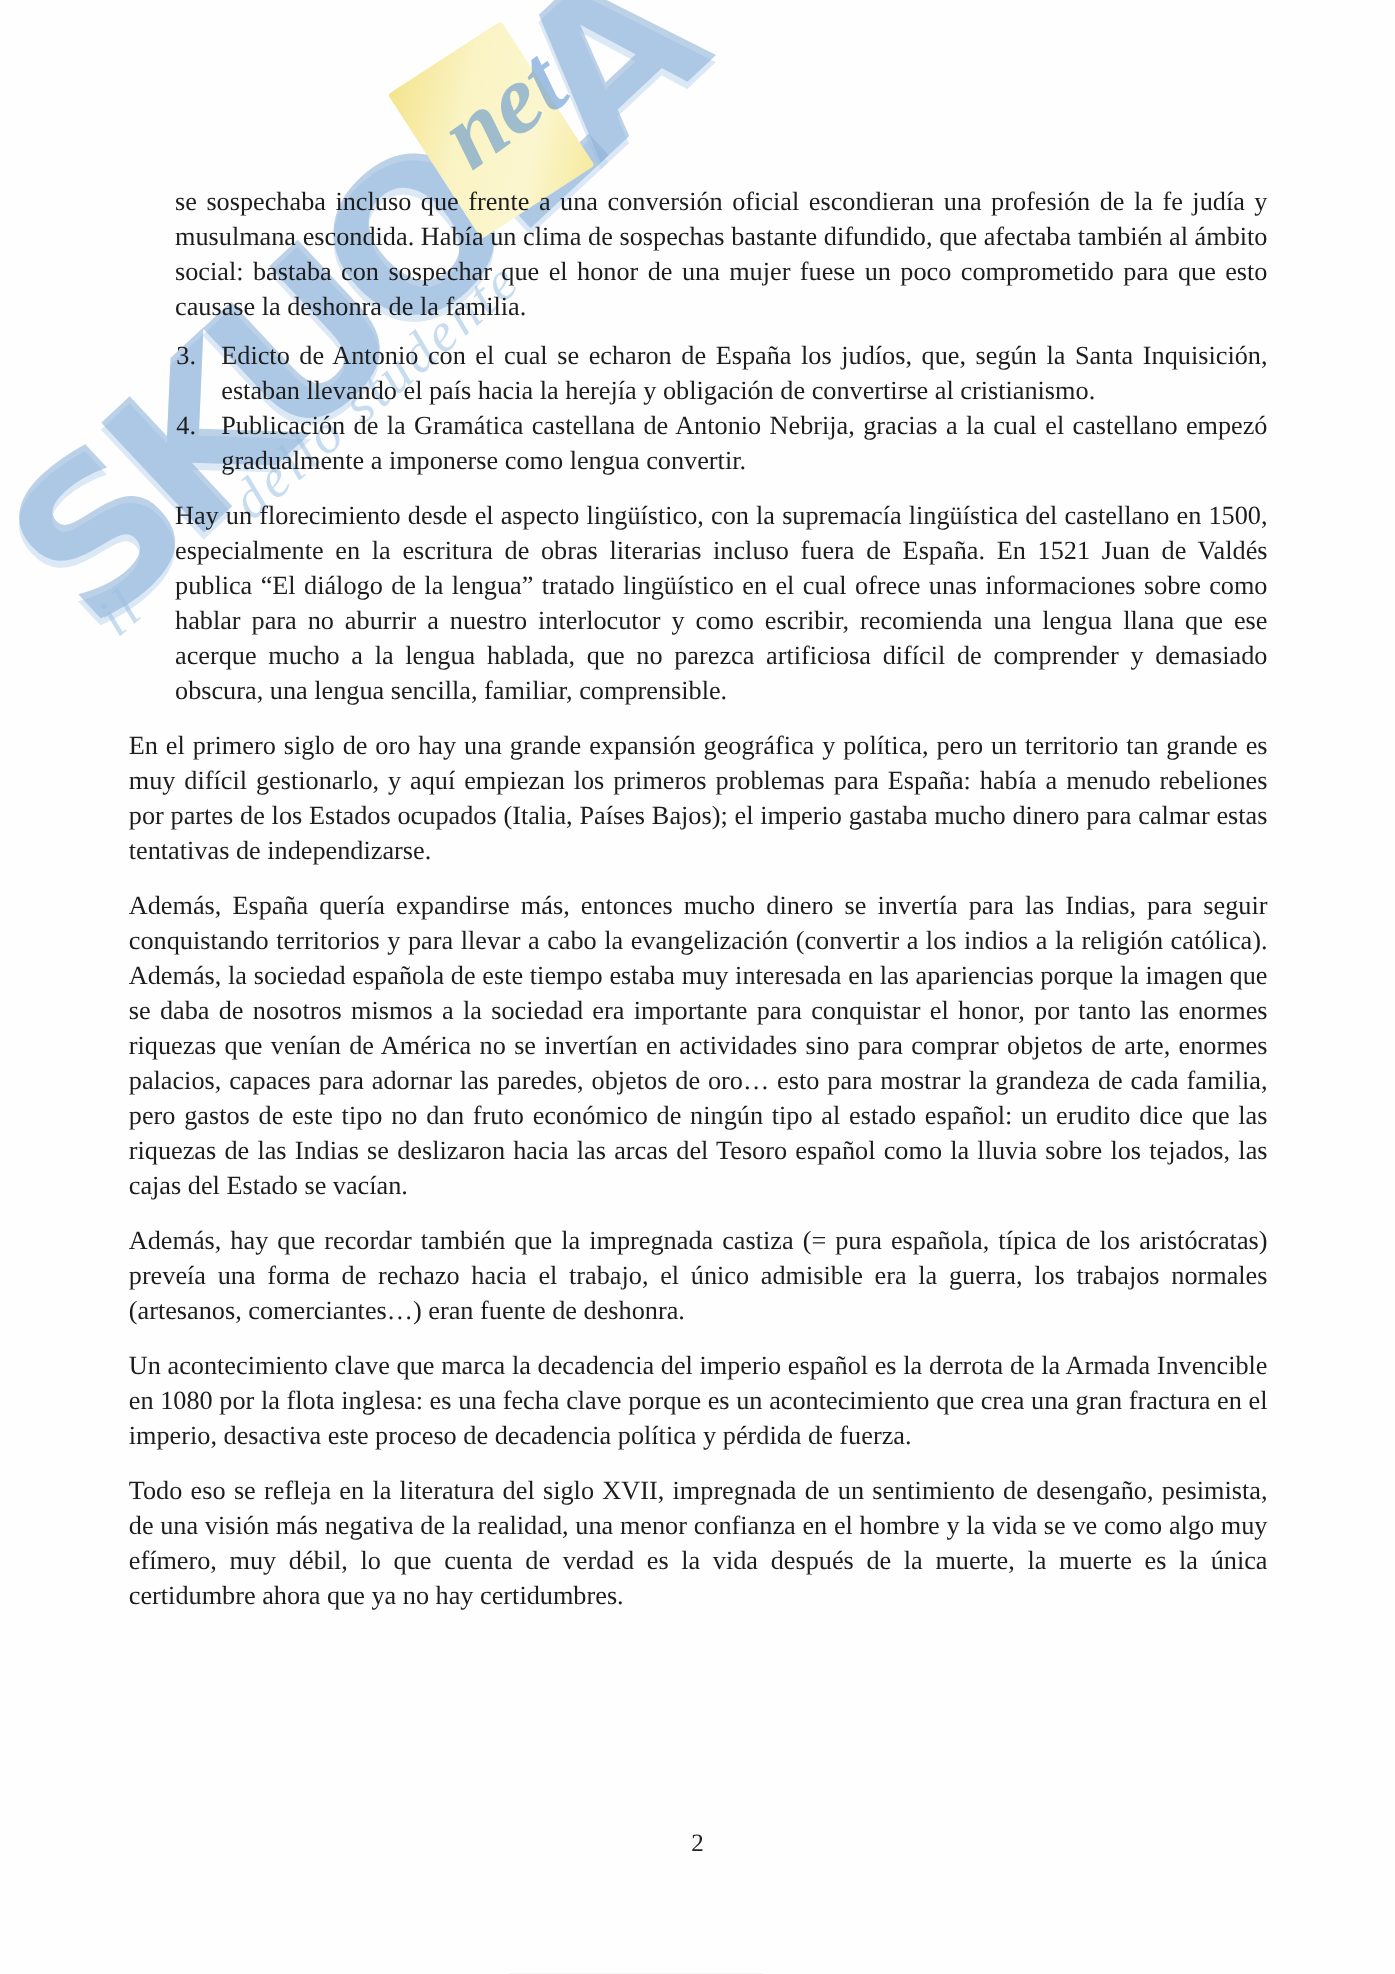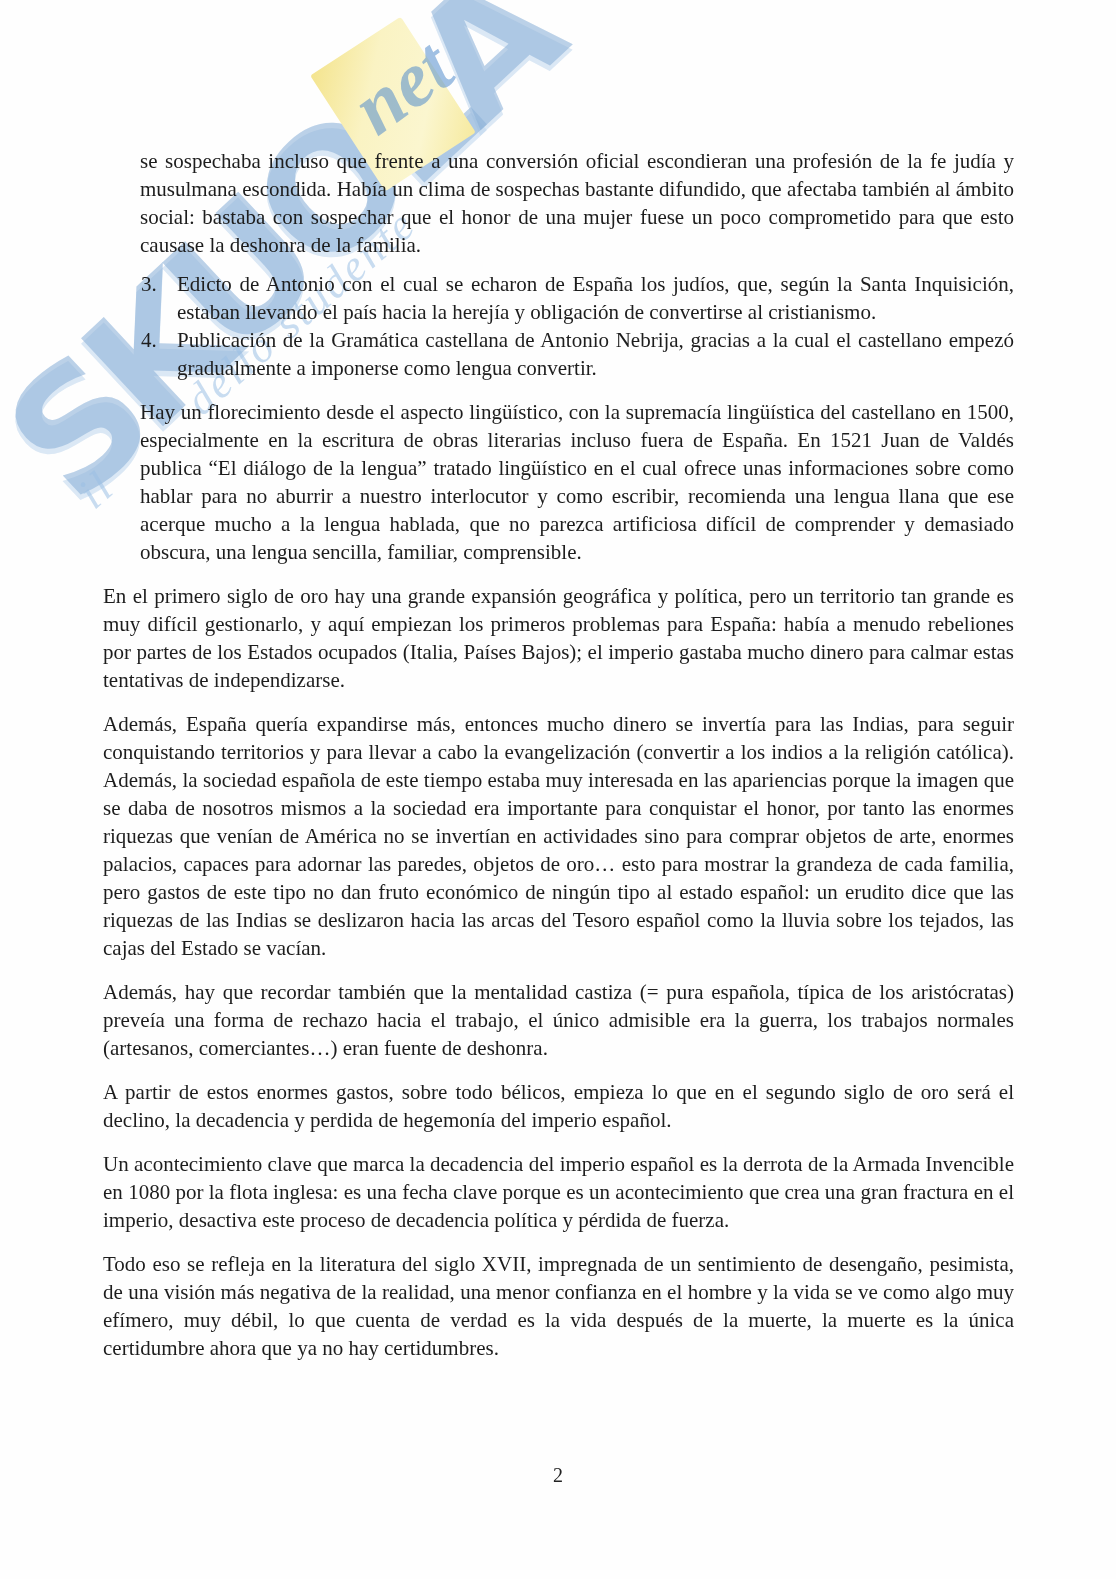--- a/index.html
+++ b/index.html
@@ -94,21 +94,20 @@
       </div>
       <div class="li">
         <span class="num">4.</span>
         <div class="li-text">Publicación de la Gramática castellana de Antonio Nebrija, gracias a la cual el castellano empezó gradualmente a imponerse como lengua convertir.</div>
       </div>
     </div>
 
     <p class="indent">Hay un florecimiento desde el aspecto lingüístico, con la supremacía lingüística del castellano en 1500, especialmente en la escritura de obras literarias incluso fuera de España. En 1521 Juan de Valdés publica “El diálogo de la lengua” tratado lingüístico en el cual ofrece unas informaciones sobre como hablar para no aburrir a nuestro interlocutor y como escribir, recomienda una lengua llana que ese acerque mucho a la lengua hablada, que no parezca artificiosa difícil de comprender y demasiado obscura, una lengua sencilla, familiar, comprensible.</p>
     <p>En el primero siglo de oro hay una grande expansión geográfica y política, pero un territorio tan grande es muy difícil gestionarlo, y aquí empiezan los primeros problemas para España: había a menudo rebeliones por partes de los Estados ocupados (Italia, Países Bajos); el imperio gastaba mucho dinero para calmar estas tentativas de independizarse.</p>
     <p>Además, España quería expandirse más, entonces mucho dinero se invertía para las Indias, para seguir conquistando territorios y para llevar a cabo la evangelización (convertir a los indios a la religión católica). Además, la sociedad española de este tiempo estaba muy interesada en las apariencias porque la imagen que se daba de nosotros mismos a la sociedad era importante para conquistar el honor, por tanto las enormes riquezas que venían de América no se invertían en actividades sino para comprar objetos de arte, enormes palacios, capaces para adornar las paredes, objetos de oro… esto para mostrar la grandeza de cada familia, pero gastos de este tipo no dan fruto económico de ningún tipo al estado español: un erudito dice que las riquezas de las Indias se deslizaron hacia las arcas del Tesoro español como la lluvia sobre los tejados, las cajas del Estado se vacían.</p>
-    <p>Además, hay que recordar también que la mentalidad castiza (= pura española, típica de los aristócratas) preveía una forma de rechazo hacia el trabajo, el único admisible era la guerra, los trabajos normales (artesanos, comerciantes…) eran fuente de deshonra.</p>
-    <p>A partir de estos enormes gastos, sobre todo bélicos, empieza lo que en el segundo siglo de oro será el declino, la decadencia y perdida de hegemonía del imperio español.</p>
+    <p>Además, hay que recordar también que la impregnada castiza (= pura española, típica de los aristócratas) preveía una forma de rechazo hacia el trabajo, el único admisible era la guerra, los trabajos normales (artesanos, comerciantes…) eran fuente de deshonra.</p>
     <p>Un acontecimiento clave que marca la decadencia del imperio español es la derrota de la Armada Invencible en 1080 por la flota inglesa: es una fecha clave porque es un acontecimiento que crea una gran fractura en el imperio, desactiva este proceso de decadencia política y pérdida de fuerza.</p>
     <p>Todo eso se refleja en la literatura del siglo XVII, impregnada de un sentimiento de desengaño, pesimista, de una visión más negativa de la realidad, una menor confianza en el hombre y la vida se ve como algo muy efímero, muy débil, lo que cuenta de verdad es la vida después de la muerte, la muerte es la única certidumbre ahora que ya no hay certidumbres.</p>
   </div>
 
   <div class="page-number">2</div>
 
 </div>
 
 </body></html>

